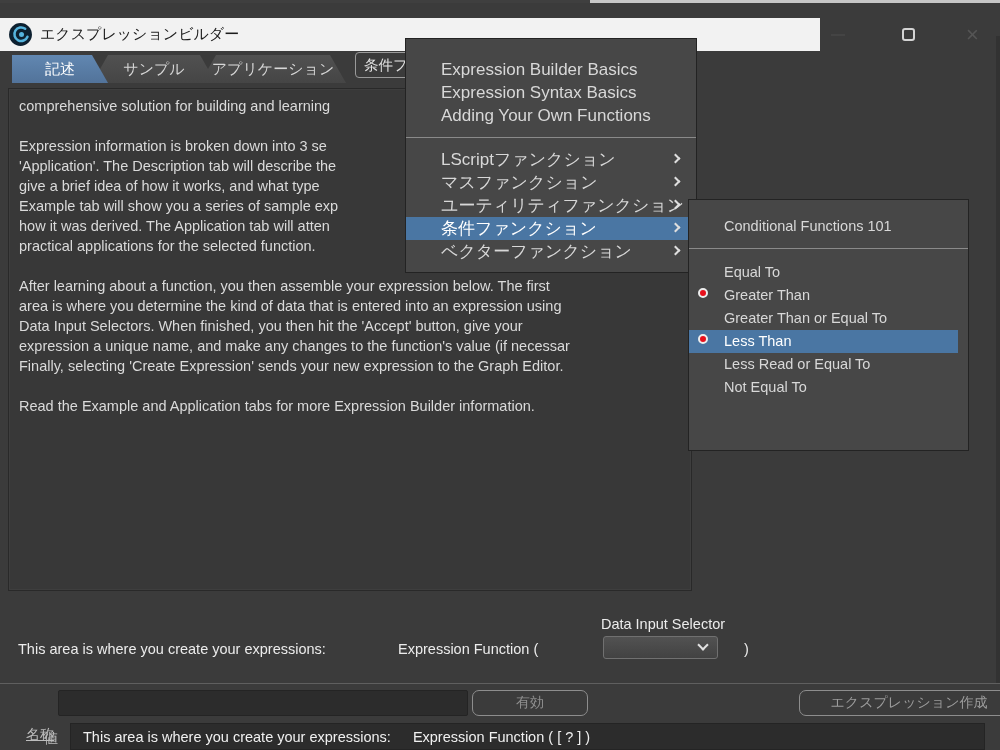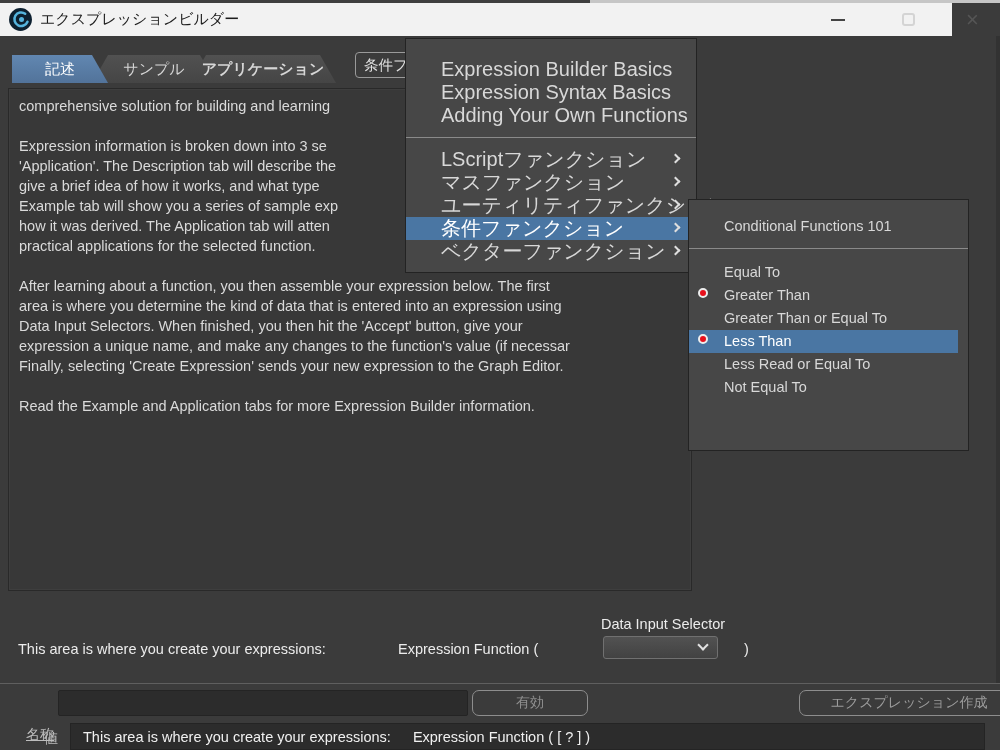--- a/index.html
+++ b/index.html
@@ -5,57 +5,57 @@
   * { margin:0; padding:0; box-sizing:border-box; }
   html,body { width:1000px; height:750px; }
   body {
     position:relative; overflow:hidden;
     background:#3b3b3b;
     font-family:"Liberation Sans","DejaVu Sans",sans-serif;
   }
   
   .top-strip { position:absolute; left:0; top:0; width:1000px; height:3px;
     background:linear-gradient(90deg,#3f3f3f 0,#3f3f3f 59%,#c6c6c6 59%,#c6c6c6 100%); }
-  .titlebar { position:absolute; left:0; top:3px; width:952px; height:33px; background:#f2f2f2; }
+  .titlebar { position:absolute; left:0; top:18px; width:820px; height:33px; background:#f2f2f2; }
   .app-icon { position:absolute; left:8px; top:4px; width:25px; height:25px; }
   .title-text { position:absolute; left:40px; top:7px; font-size:15px; color:#1c1c1c; }
   .win-btn { position:absolute; top:0; height:33px; display:flex; align-items:center; justify-content:center; cursor:default; }
   .btn-min { left:810px; width:56px; }
   .min-bar { width:14px; height:2px; background:#444; }
   .btn-max { left:880px; width:56px; }
   .max-box { width:13px; height:13px; border:2px solid #d4d4d4; border-radius:3px; }
   .btn-close { left:945px; width:55px; font-size:22px; color:#555; }
   .window-edge { position:absolute; right:0; top:36px; width:4px; height:714px; background:#323232; }
 
   
   .tab { position:absolute; top:55px; height:28px; display:flex; align-items:center; justify-content:center;
          font-size:15px; color:#d6d6d6; }
   .tab-0 { left:12px;  width:96px;  background:linear-gradient(#6187b1,#52739a); color:#fff;
            clip-path:polygon(0 0,calc(100% - 16px) 0,100% 100%,0 100%); z-index:2; }
   .tab-1 { left:92px;  width:124px; background:linear-gradient(#515151,#454545);
            clip-path:polygon(16px 0,calc(100% - 16px) 0,100% 100%,0 100%); z-index:1; }
-  .tab-2 { left:190px; width:146px; background:linear-gradient(#515151,#454545);
-           clip-path:polygon(16px 0,calc(100% - 16px) 0,100% 100%,0 100%); z-index:1;font-weight:bold; }
+  .tab-2 { left:200px; width:146px; background:linear-gradient(#515151,#454545);
+           clip-path:polygon(16px 0,calc(100% - 16px) 0,100% 100%,0 100%); z-index:1; }
 
   
   .func-btn { position:absolute; left:355px; top:52px; width:130px; height:26px;
     border:1px solid #9a9a9a; border-radius:4px; background:#3b3b3b; color:#e2e2e2;
     font-size:14.5px; display:flex; align-items:center; padding-left:8px;
     white-space:nowrap; overflow:hidden; z-index:3; }
 
   
   .content { position:absolute; left:8px; top:88px; width:684px; height:503px;
     background:#383838; border:1px solid #292929; box-shadow:inset 0 0 0 1px rgba(255,255,255,.03);
     padding:7px 0 0 10px; overflow:hidden; z-index:1; }
   .tline { height:20px; line-height:20px; font-size:14.5px; color:#dadada; white-space:pre; }
 
   
   .menu { position:absolute; left:405px; top:38px; width:292px; height:235px;
     background:#474747; border:1px solid #232323; padding-top:19px; z-index:5; }
-  .menu-item { height:23px; line-height:23px; padding-left:35px; font-size:20px;
+  .menu-item { height:23px; line-height:23px; padding-left:35px; font-size:17px;
     color:#d8d8d8; position:relative; white-space:nowrap; }
   .menu-sep { height:1px; background:#8a8a8a; margin:10px 0; }
   .menu-item.hl { background:#4a76a3; color:#fff; }
   .arrow-r { position:absolute; right:17px; top:7px; width:7px; height:7px;
     border-right:2.5px solid #dedede; border-bottom:2.5px solid #dedede; transform:rotate(-45deg); }
 
   
   .submenu { position:absolute; left:688px; top:199px; width:281px; height:252px;
     background:#474747; border:1px solid #232323; padding-top:15px; z-index:6; }
   .sub-title { height:22px; line-height:22px; padding-left:35px; font-size:14.5px; color:#d8d8d8; }

